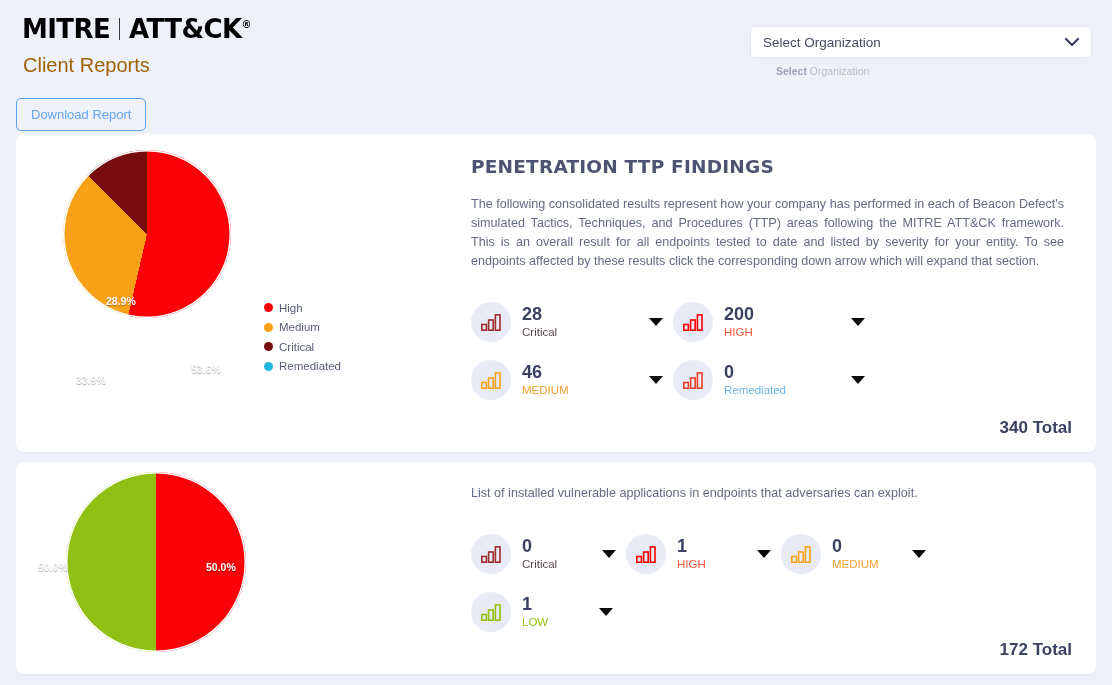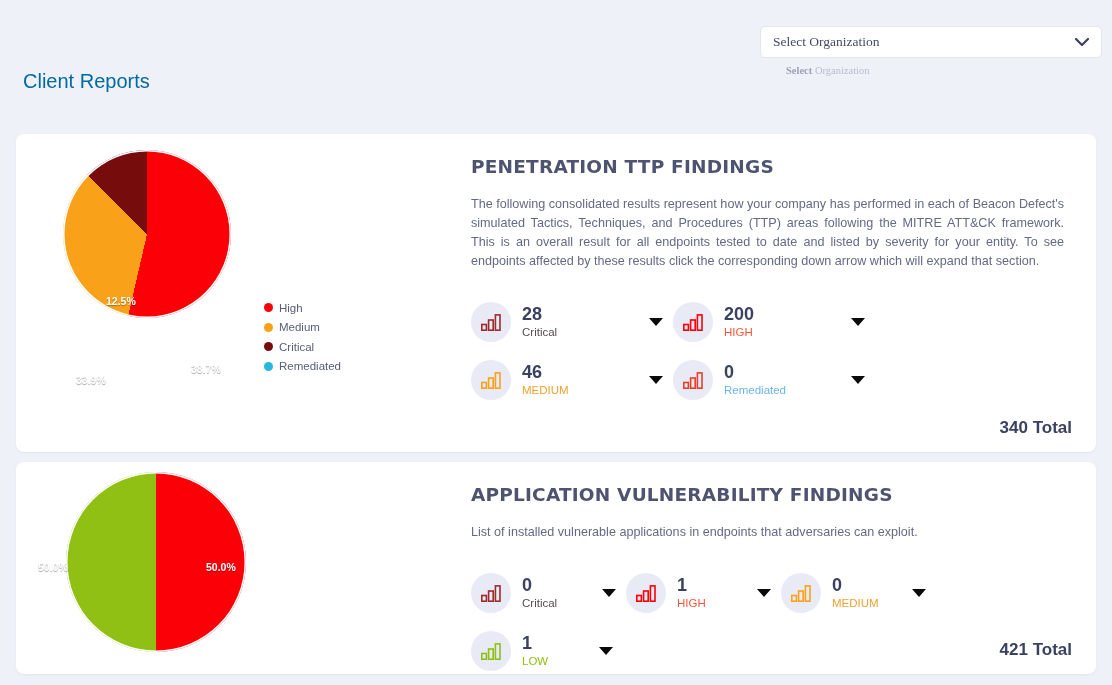--- a/index.html
+++ b/index.html
@@ -50,45 +50,44 @@
     position: relative;
   }
   .brand-reg {
     font-size: 10px;
     vertical-align: super;
     font-weight: bold;
   }
   .page-title {
     position: absolute;
     left: 23px;
-    top: 70px;
+    top: 54px;
     font-size: 20px;
-    color: #0369a1;
+    color: #a16207;
     font-weight: 400;
   }
   .download-btn {
     position: absolute;
     left: 16px;
     top: 98px;
     padding: 8px 14px;
     font-size: 13px;
     color: #64a5f0;
     background: #ffffff00;
     border: 1px solid #5aa1ef;
     border-radius: 5px;
     cursor: pointer;
     font-family: "Liberation Sans", sans-serif;
   }
 
   .org-wrap {
     position: absolute;
-    right: 10px;
+    right: 20px;
     top: 26px;
     width: 342px;
-    font-family: Liberation Serif, serif;
   }
   .org-select {
     position: relative;
     width: 100%;
     height: 32px;
     background: #ffffff;
     border: 1px solid #e2e6f0;
     border-radius: 5px;
     box-sizing: border-box;
     display: flex;
@@ -256,43 +255,49 @@
     font-weight: bold;
     color: #3b4160;
   }
 </style>
 </head>
 <body>
 
 <div class="page">
 
   <div class="header">
+    <div class="brand">
+      <span>MITRE</span>
+      <span class="brand-divider"></span>
+      <span class="brand-att"><span>ATT&amp;CK</span><span class="brand-reg">®</span></span>
+    </div>
 
     <div class="page-title">Client Reports</div>
 
+    <button class="download-btn">Download Report</button>
 
     <div class="org-wrap">
       <div class="org-select">
         <span>Select Organization</span>
         <span class="chev">
           <svg width="14" height="9" viewBox="0 0 14 9">
               <path d="M1 1.5 L7 7.5 L13 1.5" stroke="#3a3f63" stroke-width="2.2" fill="none" stroke-linecap="round" stroke-linejoin="round"></path>
             </svg>
         </span>
       </div>
       <div class="org-help"><b>Select</b><span> Organization</span></div>
     </div>
   </div>
 
   <div class="card" id="card-ttp">
     <div class="card-inner">
       <div class="chart-col">
         <div class="pie" id="pie-ttp" style="background: conic-gradient(rgb(251, 0, 7) 0%, rgb(251, 0, 7) 53.6%, rgb(249, 162, 25) 53.6%, rgb(249, 162, 25) 87.5%, rgb(119, 12, 12) 87.5%, rgb(119, 12, 12) 100%); box-shadow: rgb(255, 255, 255) 0px 0px 0px 1.5px inset;"></div>
-        <div class="pie-label" style="left:90px; top:161px;">12.5%</div>
-        <div class="pie-label" style="left:175px; top:229px;">38.7%</div>
+        <div class="pie-label" style="left:90px; top:161px;">28.9%</div>
+        <div class="pie-label" style="left:175px; top:229px;">53.6%</div>
         <div class="pie-label" style="left:48px; top:240px;margin-left:12px;">33.9%</div>
 
         <div class="legend" id="legend-ttp">
           <div class="legend-row">
             <span class="legend-dot" style="background:#fb0007"></span>
             <span>High</span>
           </div>
           <div class="legend-row">
             <span class="legend-dot" style="background:#f9a219"></span>
             <span>Medium</span>
@@ -382,21 +387,20 @@
   <div class="card" id="card-app">
     <div class="card-inner">
       <div class="chart-col">
         <div class="pie" id="pie-app" style="background: conic-gradient(rgb(251, 0, 7) 0%, rgb(251, 0, 7) 50%, rgb(143, 192, 19) 50%, rgb(143, 192, 19) 100%); box-shadow: rgb(255, 255, 255) 0px 0px 0px 1.5px inset;"></div>
         <div class="pie-label" style="left:190px; top:99px;">50.0%</div>
         <div class="pie-label" style="left:22px; top:99px;">50.0%</div>
 
       </div>
 
       <div class="text-col">
-        <h2 class="section-title">APPLICATION VULNERABILITY FINDINGS</h2>
         <p class="section-desc">List of installed vulnerable applications in endpoints that adversaries can exploit.</p>
 
         <div class="stats" style="max-width:620px">
           <div class="stat" style="width:155px">
             <span class="stat-icon">
               <svg width="21" height="17" viewBox="0 0 21 17">
                   <rect x="0.8" y="10.5" width="4.6" height="5.7" stroke="#9e2b2b" stroke-width="1.6" fill="none"></rect>
                   <rect x="7.6" y="6" width="4.6" height="10.2" stroke="#9e2b2b" stroke-width="1.6" fill="none"></rect>
                   <rect x="14.4" y="0.9" width="4.6" height="15.3" stroke="#9e2b2b" stroke-width="1.6" fill="none"></rect>
                 </svg>
@@ -448,17 +452,17 @@
             </span>
             <span class="stat-body">
               <span class="stat-num" style="display:block">1</span>
               <span class="stat-lbl" style="display:block;color:#8fc013">LOW</span>
             </span>
             <span class="stat-caret"></span>
           </div>
         </div>
       </div>
 
-      <div class="total">421 Total</div>
+      <div class="total">172 Total</div>
     </div>
   </div>
 
 </div>
 
 </body></html>

